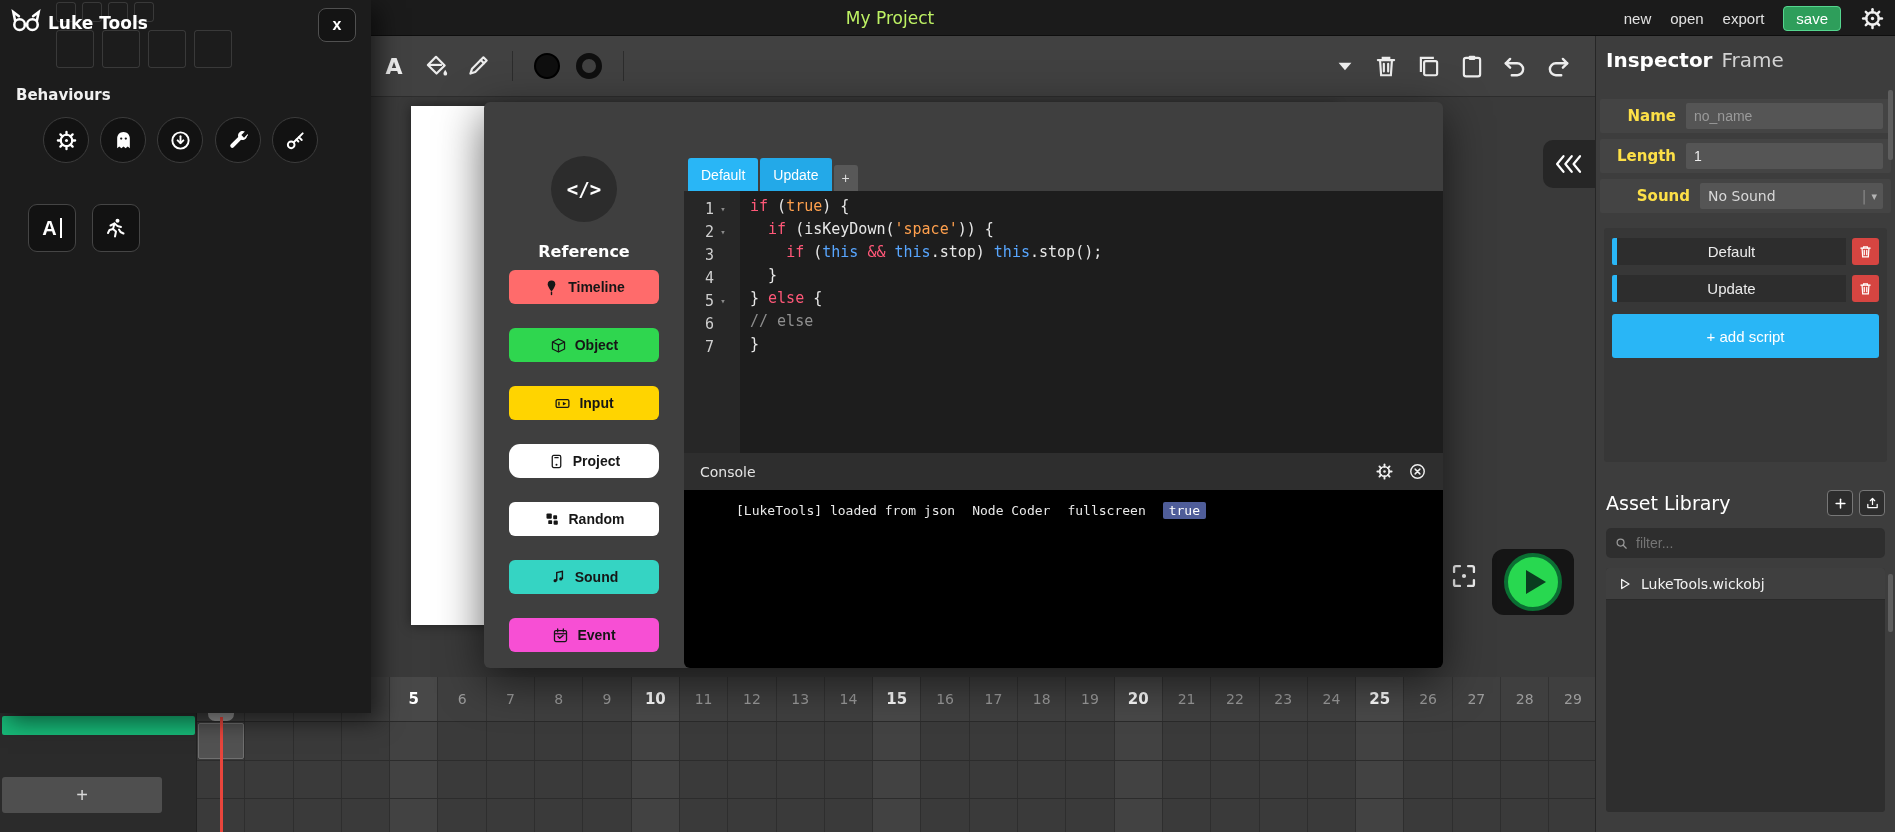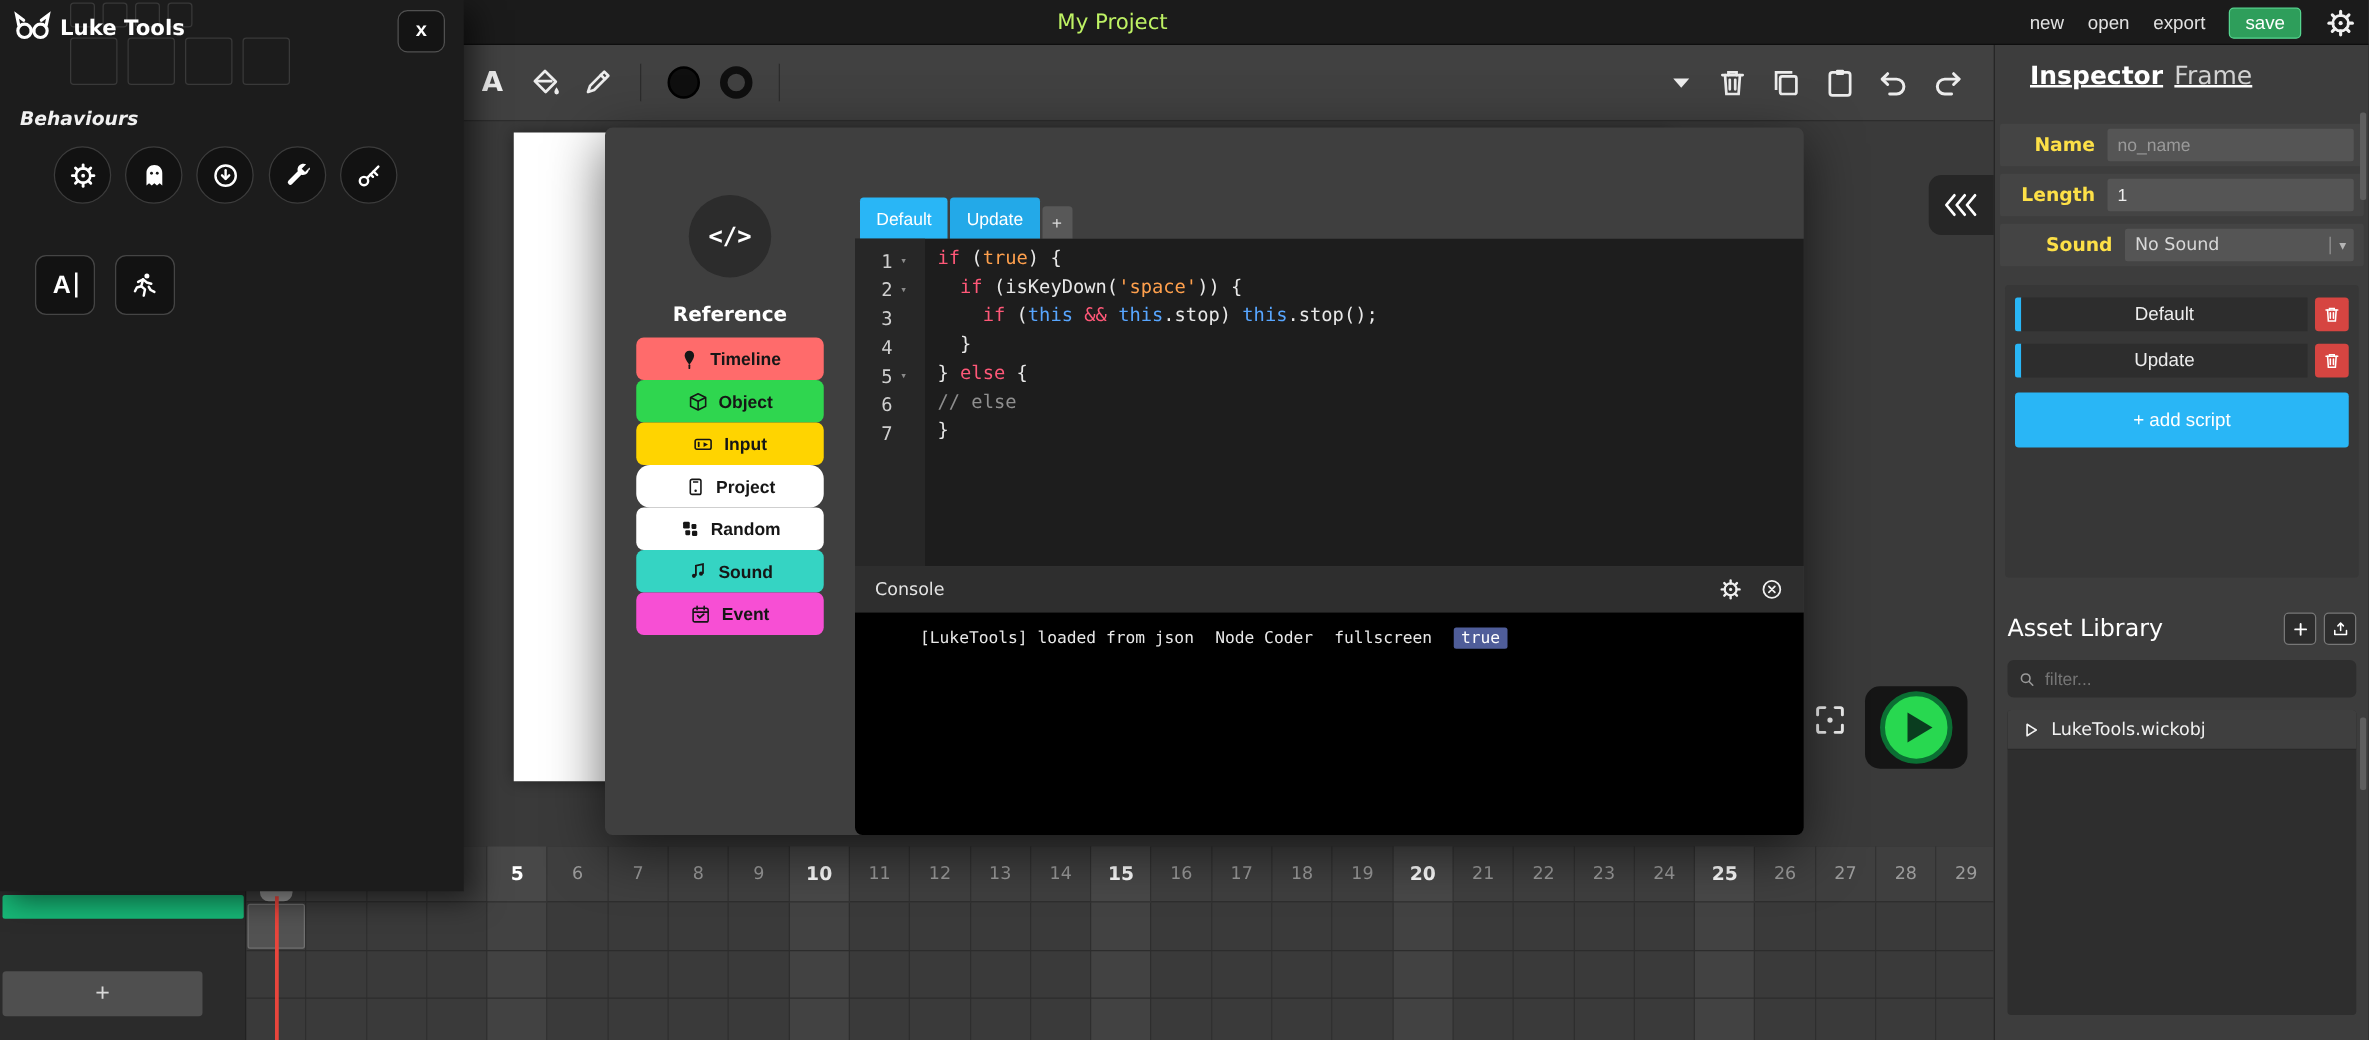--- a/index.html
+++ b/index.html
@@ -65,21 +65,21 @@
   .grid-hline { position:absolute; left:0; right:0; height:1px; background:#2c2c2c; z-index:2; }
   .frame-block { position:absolute; left:1px; top:46px; width:46px; height:36px; background:#525252;
                  border:1px solid #707070; border-radius:2px; z-index:2; cursor:pointer; }
   .playhead-handle { position:absolute; top:2px; width:26px; height:42px; background:#969696; border-radius:7px;
                      z-index:3; cursor:grab; }
   .playhead-line { position:absolute; top:40px; bottom:0; width:3px; background:#e8453c; z-index:3; }
 
   
   .inspector { position:absolute; left:1595px; top:36px; width:300px; height:796px; background:#3d3d3d;
                border-left:1px solid #262626; z-index:5; }
-  .insp-title { position:absolute; left:28px; top:12px; font-size:20px; font-weight:bold; color:#fff;text-decoration:underline; }
+  .insp-title { position:absolute; left:10px; top:12px; font-size:20px; font-weight:bold; color:#fff; }
   .insp-title .sub { color:#d2d2d2; font-weight:normal; margin-left:9px; }
   .insp-row { position:absolute; left:4px; right:4px; height:34px; background:#444; border-radius:2px;
               display:flex; align-items:center; }
   .insp-label { width:100px; text-align:right; padding-right:10px; font-weight:bold; color:#fde047; font-size:15px; }
   .insp-input { flex:1; margin-right:8px; height:26px; background:#555; border:none; border-radius:2px;
                 color:#eee; padding:0 8px; font-size:14px; outline:none; }
   .insp-input::placeholder { color:#9a9a9a; }
   .insp-select { flex:1; margin-right:8px; height:26px; background:#555; border-radius:2px; color:#d8d8d8;
                  font-size:14px; display:flex; align-items:center; padding:0 6px 0 8px; cursor:pointer; }
   .sel-spacer { flex:1; }
@@ -115,21 +115,21 @@
   .modal-titlebar { position:absolute; top:0; left:0; right:0; height:38px; text-align:center; line-height:38px; }
   .modal-titlebar .b { color:#fff; font-weight:bold; font-size:15px; }
   .modal-titlebar .s { color:#b8b8b8; font-size:14px; margin-left:6px; }
   .modal-close { position:absolute; right:18px; top:-3px; color:#fff; font-size:32px; font-weight:bold;
                  background:none; border:none; cursor:pointer; line-height:38px; }
   .ref-col { position:absolute; left:0; top:38px; width:200px; bottom:0; }
   .ref-logo { position:absolute; left:67px; top:16px; width:66px; height:66px; background:#2c2c2c; border-radius:50%;
               color:#fff; display:flex; align-items:center; justify-content:center;
               font-family:"DejaVu Sans Mono",monospace; font-size:19px; font-weight:bold; }
   .ref-head { position:absolute; top:102px; left:0; width:100%; text-align:center; color:#fff; font-weight:bold; font-size:16px; }
-  .ref-list { position:absolute; top:130px; left:25px; width:150px; display:flex; flex-direction:column; gap:0; }
+  .ref-list { position:absolute; top:130px; left:25px; width:150px; display:flex; flex-direction:column; gap:24px; }
   .ref-btn { height:34px; border:none; border-radius:6px; display:flex; align-items:center; justify-content:center;
              gap:8px; color:#161616; font-size:14px; font-weight:bold; cursor:pointer; }
   .ref-btn .ic { width:17px; height:17px; }
   .editor-col { position:absolute; left:200px; right:0; top:38px; bottom:0; }
   .tabs { position:absolute; left:4px; top:18px; display:flex; align-items:flex-end; gap:2px; height:33px; }
   .tab { height:33px; padding:0 13px; background:#29b6f6; color:#fff; font-size:14px; border:none;
          border-radius:3px 3px 0 0; cursor:pointer; }
   .tab.secondary { background:#23a9e8; }
   .tab-add { height:26px; width:24px; background:#585858; color:#ddd; border:none; border-radius:3px 3px 0 0;
              font-size:14px; cursor:pointer; }
@@ -153,21 +153,21 @@
   .console-badge { background:#4f5d99; color:#fff; padding:1px 6px; border-radius:2px; }
 
   
   .overlay { position:absolute; left:0; top:0; width:371px; height:713px; background:#1c1c1c; z-index:60;
              box-shadow:8px 8px 22px rgba(0,0,0,.55); }
   .ov-bleed { position:absolute; border:1px solid rgba(255,255,255,.13); border-radius:3px; }
   .ov-logo { position:absolute; left:10px; top:6px; width:32px; height:32px; color:#fff; }
   .ov-title { position:absolute; left:48px; top:13px; color:#fff; font-size:17px; font-weight:bold; }
   .ov-close { position:absolute; left:318px; top:8px; width:38px; height:34px; background:#141414;
               border:1px solid #505050; border-radius:8px; color:#fff; font-size:16px; font-weight:bold; cursor:pointer; }
-  .ov-behead { position:absolute; left:16px; top:86px; color:#f0f0f0; font-size:15px; font-weight:bold;font-style:italic; }
+  .ov-behead { position:absolute; left:16px; top:86px; color:#f0f0f0; font-size:15px; font-weight:bold; }
   .ov-circ { position:absolute; top:117px; width:46px; height:46px; border-radius:50%; background:#121212;
              border:1px solid #3c3c3c; color:#fff; display:flex; align-items:center; justify-content:center; cursor:pointer; }
   .ov-circ .ic { width:23px; height:23px; }
   .ov-sq { position:absolute; top:204px; width:48px; height:48px; border-radius:9px; background:#121212;
            border:1px solid #454545; color:#fff; display:flex; align-items:center; justify-content:center;
            cursor:pointer; font-size:20px; font-weight:bold; }
   .ov-sq .ic { width:24px; height:24px; }
   .ov-cursorbar { display:inline-block; width:2px; height:20px; background:#fff; margin-left:3px; }
 </style>
 </head>

